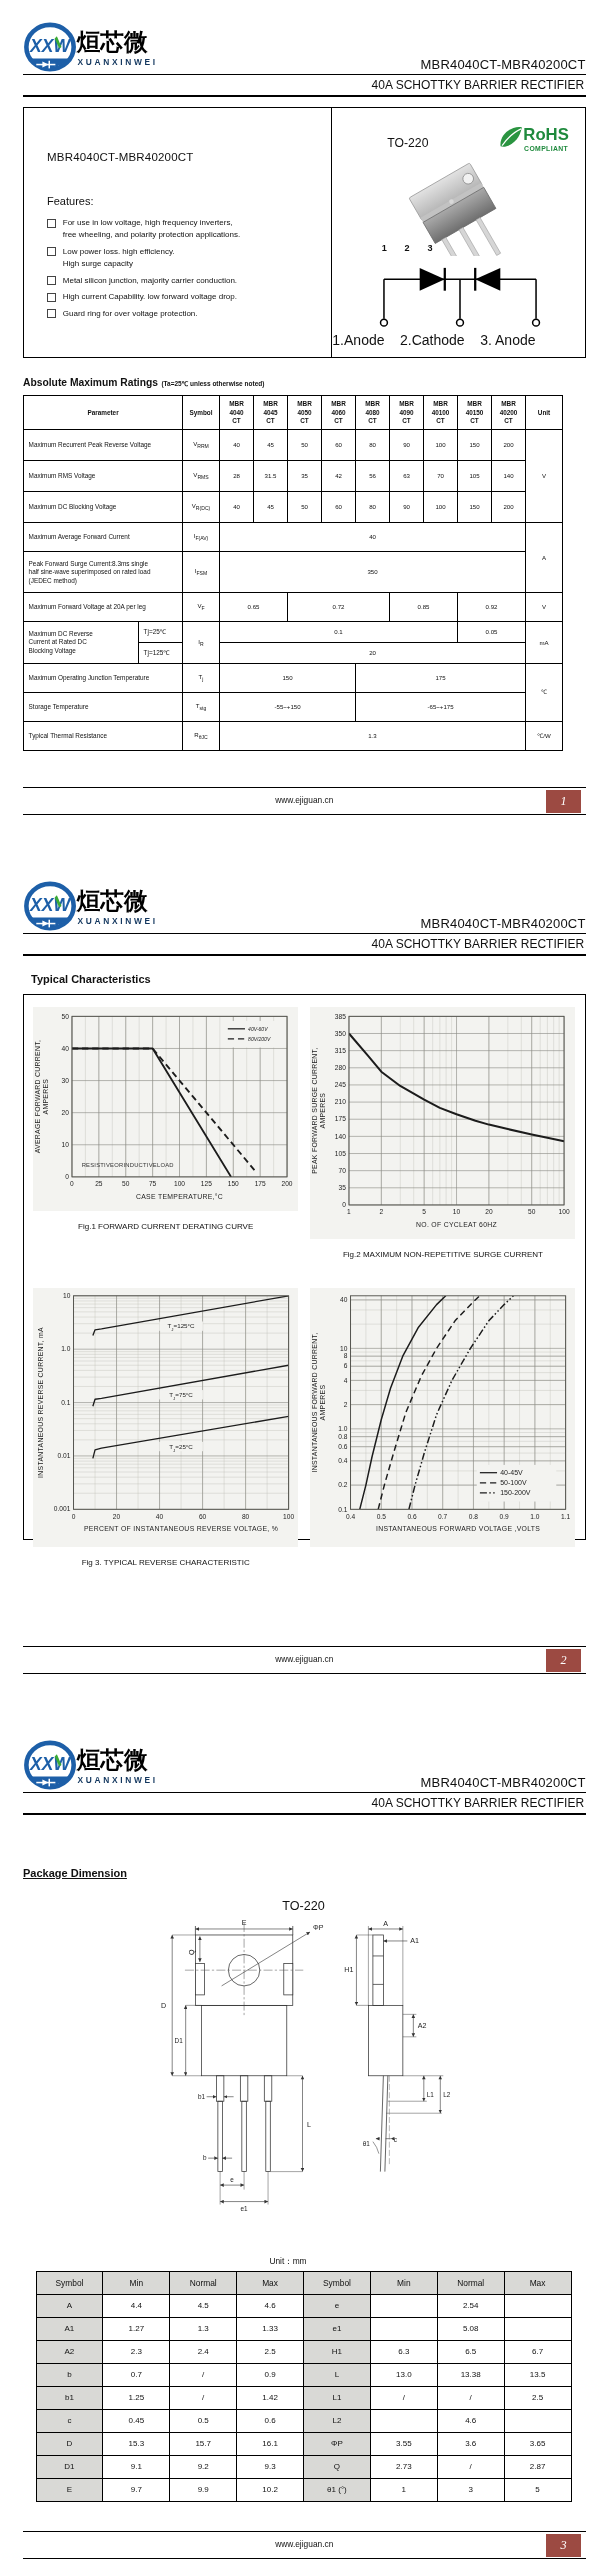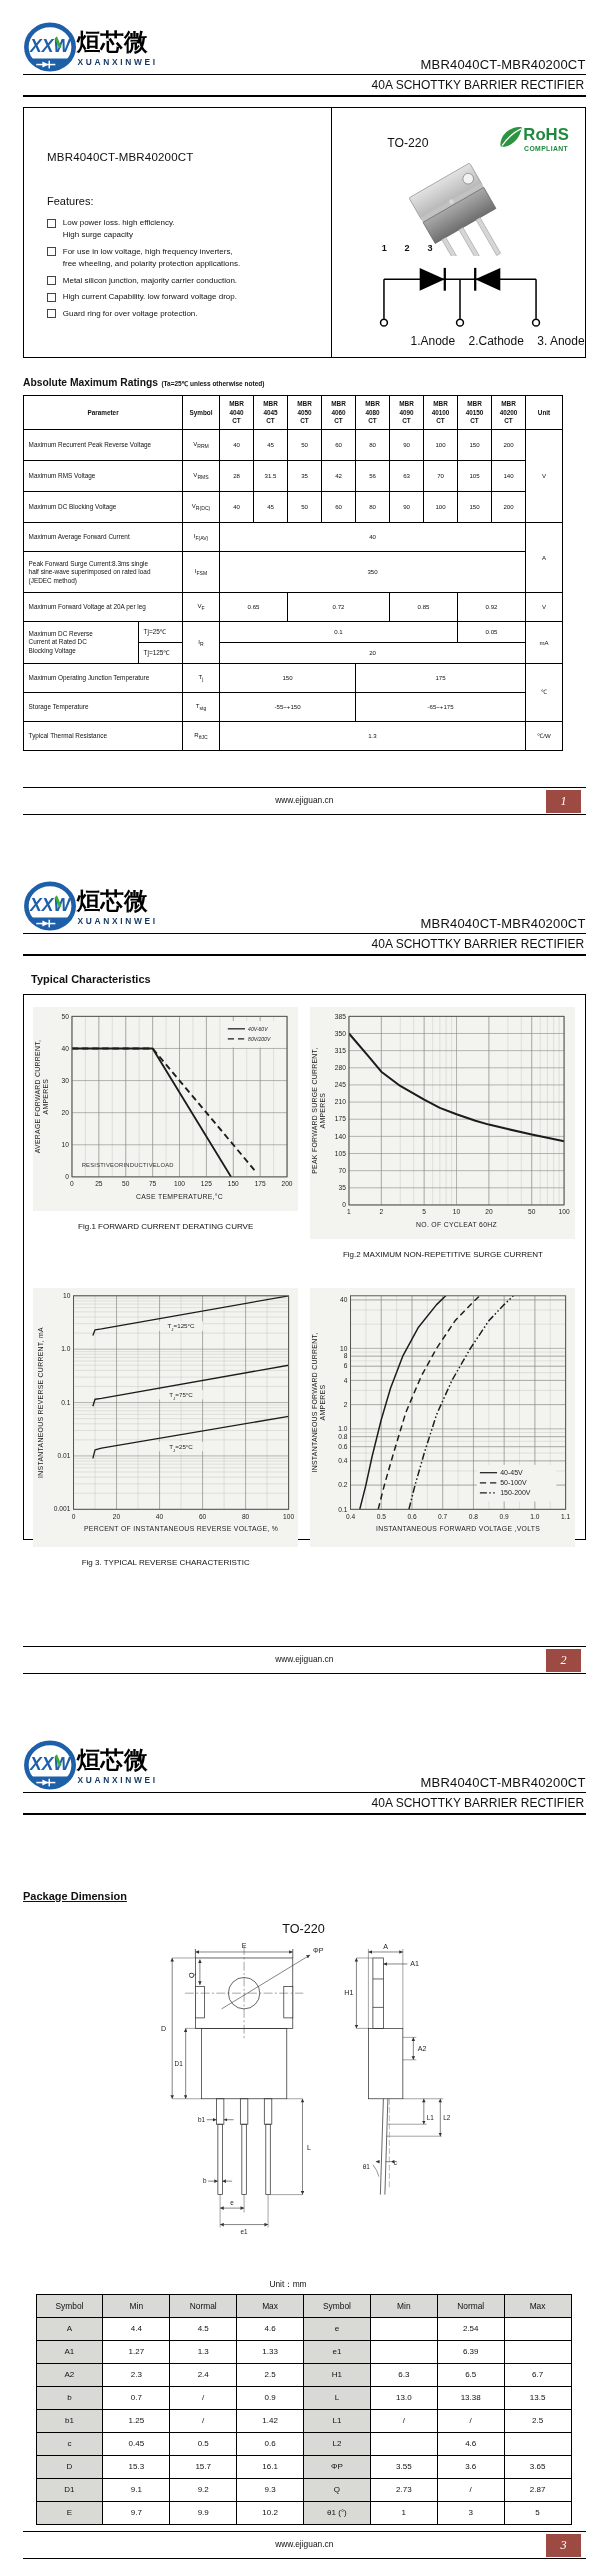--- a/index.html
+++ b/index.html
@@ -25,39 +25,39 @@
   .features-title{font-size:11px;margin-bottom:10px;margin-top:32px;}
   ul.features{list-style:none;margin:0;padding:0;font-size:8px;}
   ul.features li{display:flex;gap:6.9px;margin-bottom:4.6px;}
   .cb{width:6.9px;height:6.9px;border:0.9px solid #444;flex:none;margin-top:1.5px;}
   .fline{display:block;line-height:1.5;}
   .intro-right{flex:1;position:relative;}
   .to220-label{position:absolute;left:55px;top:27.6px;font-size:12.2px;}
   .rohs{position:absolute;right:10.7px;top:13.8px;}
   .pkg3d{position:absolute;left:37px;top:49px;text-decoration:underline;}
   .diode-sym{position:absolute;left:40px;top:150px;}
-  .pin-names{position:absolute;left:0;right:0;bottom:9.2px;text-align:right;font-size:12px;white-space:pre;}
+  .pin-names{position:absolute;left:0;right:0;bottom:9.2px;text-align:left;font-size:14px;white-space:pre;}
   
   .amr-head{margin:17px 21.4px 6.1px 23px;}
   .amr-title{font-weight:bold;font-size:10.3px;}
   .amr-note{font-weight:bold;font-size:6.5px;}
   #amr-table{margin-left:23px;border-collapse:collapse;table-layout:fixed;width:540px;border:1.1px solid #000;}
   #amr-table td{border:0.8px solid #000;text-align:center;vertical-align:middle;font-size:6.1px;padding:1.5px 0.8px;line-height:1.35;white-space:pre-line;}
   #amr-table td.pl{text-align:left;padding-left:4.6px;font-size:6.4px;}
   #amr-table td.hd{font-weight:bold;font-size:6.4px;}
   
   .sec-title{margin:17px 0 9.2px 31px;font-weight:bold;font-size:11px;}
   .fig-box{margin:0 21.4px 0 23px;border:1.1px solid #000;height:546px;padding:12.2px 6.1px;box-sizing:border-box;}
   .fig-grid{display:grid;grid-template-columns:1fr 1fr;column-gap:6.1px;row-gap:26px;}
   .fig-cell{text-align:center;}
   .fig-mount{background:#f3f3f0;margin:0 3.1px;}
   .fig-mount svg{display:block;width:100%;}
   .fig-caption{margin-top:7.7px;font-size:8px;white-space:pre-line;line-height:1.9;}
   
-  .pkg-dim-title{margin:75px 0 0 23px;font-size:11px;font-weight:bold;text-decoration:underline;}
+  .pkg-dim-title{margin:52px 0 0 23px;font-size:11px;font-weight:bold;text-decoration:underline;}
   .to220-center{text-align:center;font-size:12.6px;margin-top:20px;}
   .dim-draw{display:block;margin:4.6px auto 0;}
   .unit-note{text-align:center;margin:1.5px 31px 3.8px 0;font-size:8.4px;}
   #dim-table{margin:0 auto;border-collapse:collapse;table-layout:fixed;width:536px;border:1.5px solid #000;}
   #dim-table td{border:0.8px solid #000;text-align:center;font-size:8px;height:22px;padding:0 1.5px;}
   #dim-table td.sym{background:#d9d9d6;}
   #dim-table td.hd2{background:#d9d9d6;font-size:8.4px;}
   svg text{font-family:"Liberation Sans",sans-serif;}
 </style>
 </head>
@@ -85,29 +85,29 @@
   </div>
 
   <div class="intro-box">
     <div class="intro-left">
       <div class="part-title">MBR4040CT-MBR40200CT</div>
       <div class="features-title">Features:</div>
       <ul class="features">
         <li>
             <span class="cb"></span>
             <span>
-              <span class="fline">Low power loss. high efficiency.</span>
-              <span class="fline">High surge capacity</span>
+              <span class="fline">For use in low voltage, high frequency inverters,</span>
+              <span class="fline">free wheeling, and polarity protection applications.</span>
             </span>
           </li>
         <li>
             <span class="cb"></span>
             <span>
-              <span class="fline">For use in low voltage, high frequency inverters,</span>
-              <span class="fline">free wheeling, and polarity protection applications.</span>
+              <span class="fline">Low power loss. high efficiency.</span>
+              <span class="fline">High surge capacity</span>
             </span>
           </li>
         <li>
             <span class="cb"></span>
             <span>
               <span class="fline">Metal silicon junction, majority carrier conduction.</span>
             </span>
           </li>
         <li>
             <span class="cb"></span>
@@ -822,21 +822,21 @@
           <td>2.54</td>
           <td></td>
         </tr>
         <tr>
           <td class="sym">A1</td>
           <td>1.27</td>
           <td>1.3</td>
           <td>1.33</td>
           <td class="sym">e1</td>
           <td></td>
-          <td>6.39</td>
+          <td>5.08</td>
           <td></td>
         </tr>
         <tr>
           <td class="sym">A2</td>
           <td>2.3</td>
           <td>2.4</td>
           <td>2.5</td>
           <td class="sym">H1</td>
           <td>6.3</td>
           <td>6.5</td>

